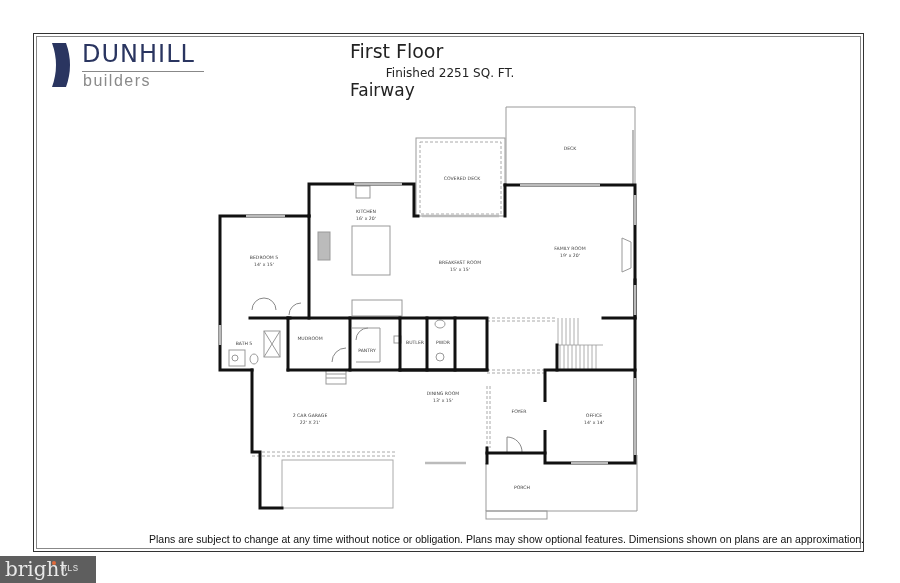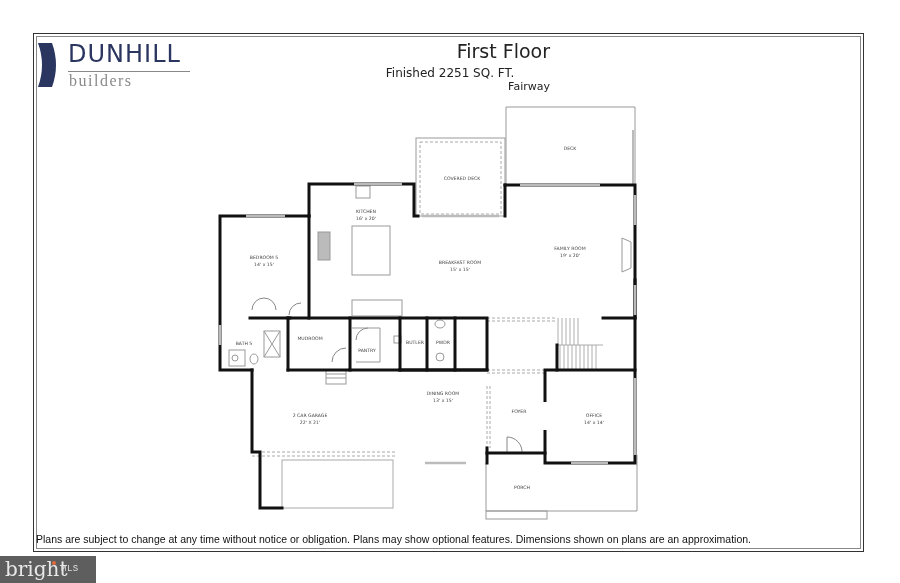--- a/index.html
+++ b/index.html
@@ -1,27 +1,27 @@
 <!DOCTYPE html>
 <html><head>
 <meta charset="utf-8">
 <style>
   html, body { margin:0; padding:0; background:#ffffff; }
   body { width:900px; height:583px; position:relative; overflow:hidden; font-family:"Liberation Sans", sans-serif; }
   .frame { position:absolute; left:33px; top:33px; width:831px; height:519px; border:1.5px solid #333; box-sizing:border-box; }
   .frame-inner { position:absolute; left:36px; top:36px; width:825px; height:513px; border:0.8px solid #888; box-sizing:border-box; }
-  .logo { position:absolute; left:38px; top:40px; width:150px; height:50px; }
+  .logo { position:absolute; left:52px; top:40px; width:150px; height:50px; }
   .logo-mark { position:absolute; left:0; top:3px; width:22px; height:44px; }
   .logo-word { position:absolute; left:30px; top:1px; font-size:24px; letter-spacing:1px; color:#2a3560; font-family:"DejaVu Sans", sans-serif; font-weight:normal; line-height:26px; }
   .logo-rule { position:absolute; left:30px; top:31px; width:122px; height:1px; background:#888; }
-  .logo-sub { position:absolute; left:31px; top:32px; font-size:16px; color:#8a8a8a; letter-spacing:1.5px; font-family:Liberation Serif, serif; }
-  .title { position:absolute; left:350px; top:40px; width:200px; text-align:right; font-size:19px; color:#222; font-family:"DejaVu Sans", sans-serif; }
+  .logo-sub { position:absolute; left:31px; top:32px; font-size:16px; color:#8a8a8a; letter-spacing:1.5px; font-family:Liberation Sans, sans-serif; }
+  .title { position:absolute; left:350px; top:40px; width:200px; text-align:left; font-size:19px; color:#222; font-family:"DejaVu Sans", sans-serif; }
   .subtitle { position:absolute; left:350px; top:66px; width:200px; text-align:center; font-size:12px; color:#222; font-family:"DejaVu Sans", sans-serif; }
-  .model { position:absolute; left:350px; top:80px; width:200px; text-align:right; font-size:11px; color:#222; font-family:"DejaVu Sans", sans-serif; }
-  .disclaimer { position:absolute; left:36px; top:533px; width:828px; text-align:left; font-size:10.5px; color:#111; font-family:"Liberation Sans", sans-serif; }
+  .model { position:absolute; left:350px; top:80px; width:200px; text-align:left; font-size:17px; color:#222; font-family:"DejaVu Sans", sans-serif; }
+  .disclaimer { position:absolute; left:36px; top:533px; width:828px; text-align:right; font-size:10.5px; color:#111; font-family:"Liberation Sans", sans-serif; }
   .plan { position:absolute; left:0; top:0; }
   .room-label { font-family:"DejaVu Sans", sans-serif; font-size:4.6px; fill:#444; text-anchor:middle; }
   .badge { position:absolute; left:0; top:556px; width:96px; height:44px; background:#5e5e5e; }
   .badge-text { position:absolute; left:5px; top:0px; font-family:"DejaVu Serif", serif; font-size:20px; color:#e8e8e8; line-height:26px; }
   .badge-dot { position:absolute; left:52px; top:5px; width:4px; height:4px; border-radius:50%; background:#e06a3b; }
   .badge-mls { position:absolute; left:61px; top:8px; font-family:Liberation Mono, monospace; font-size:9px; color:#e0e0e0; letter-spacing:0.5px; }
 </style>
 </head>
 <body>
 

